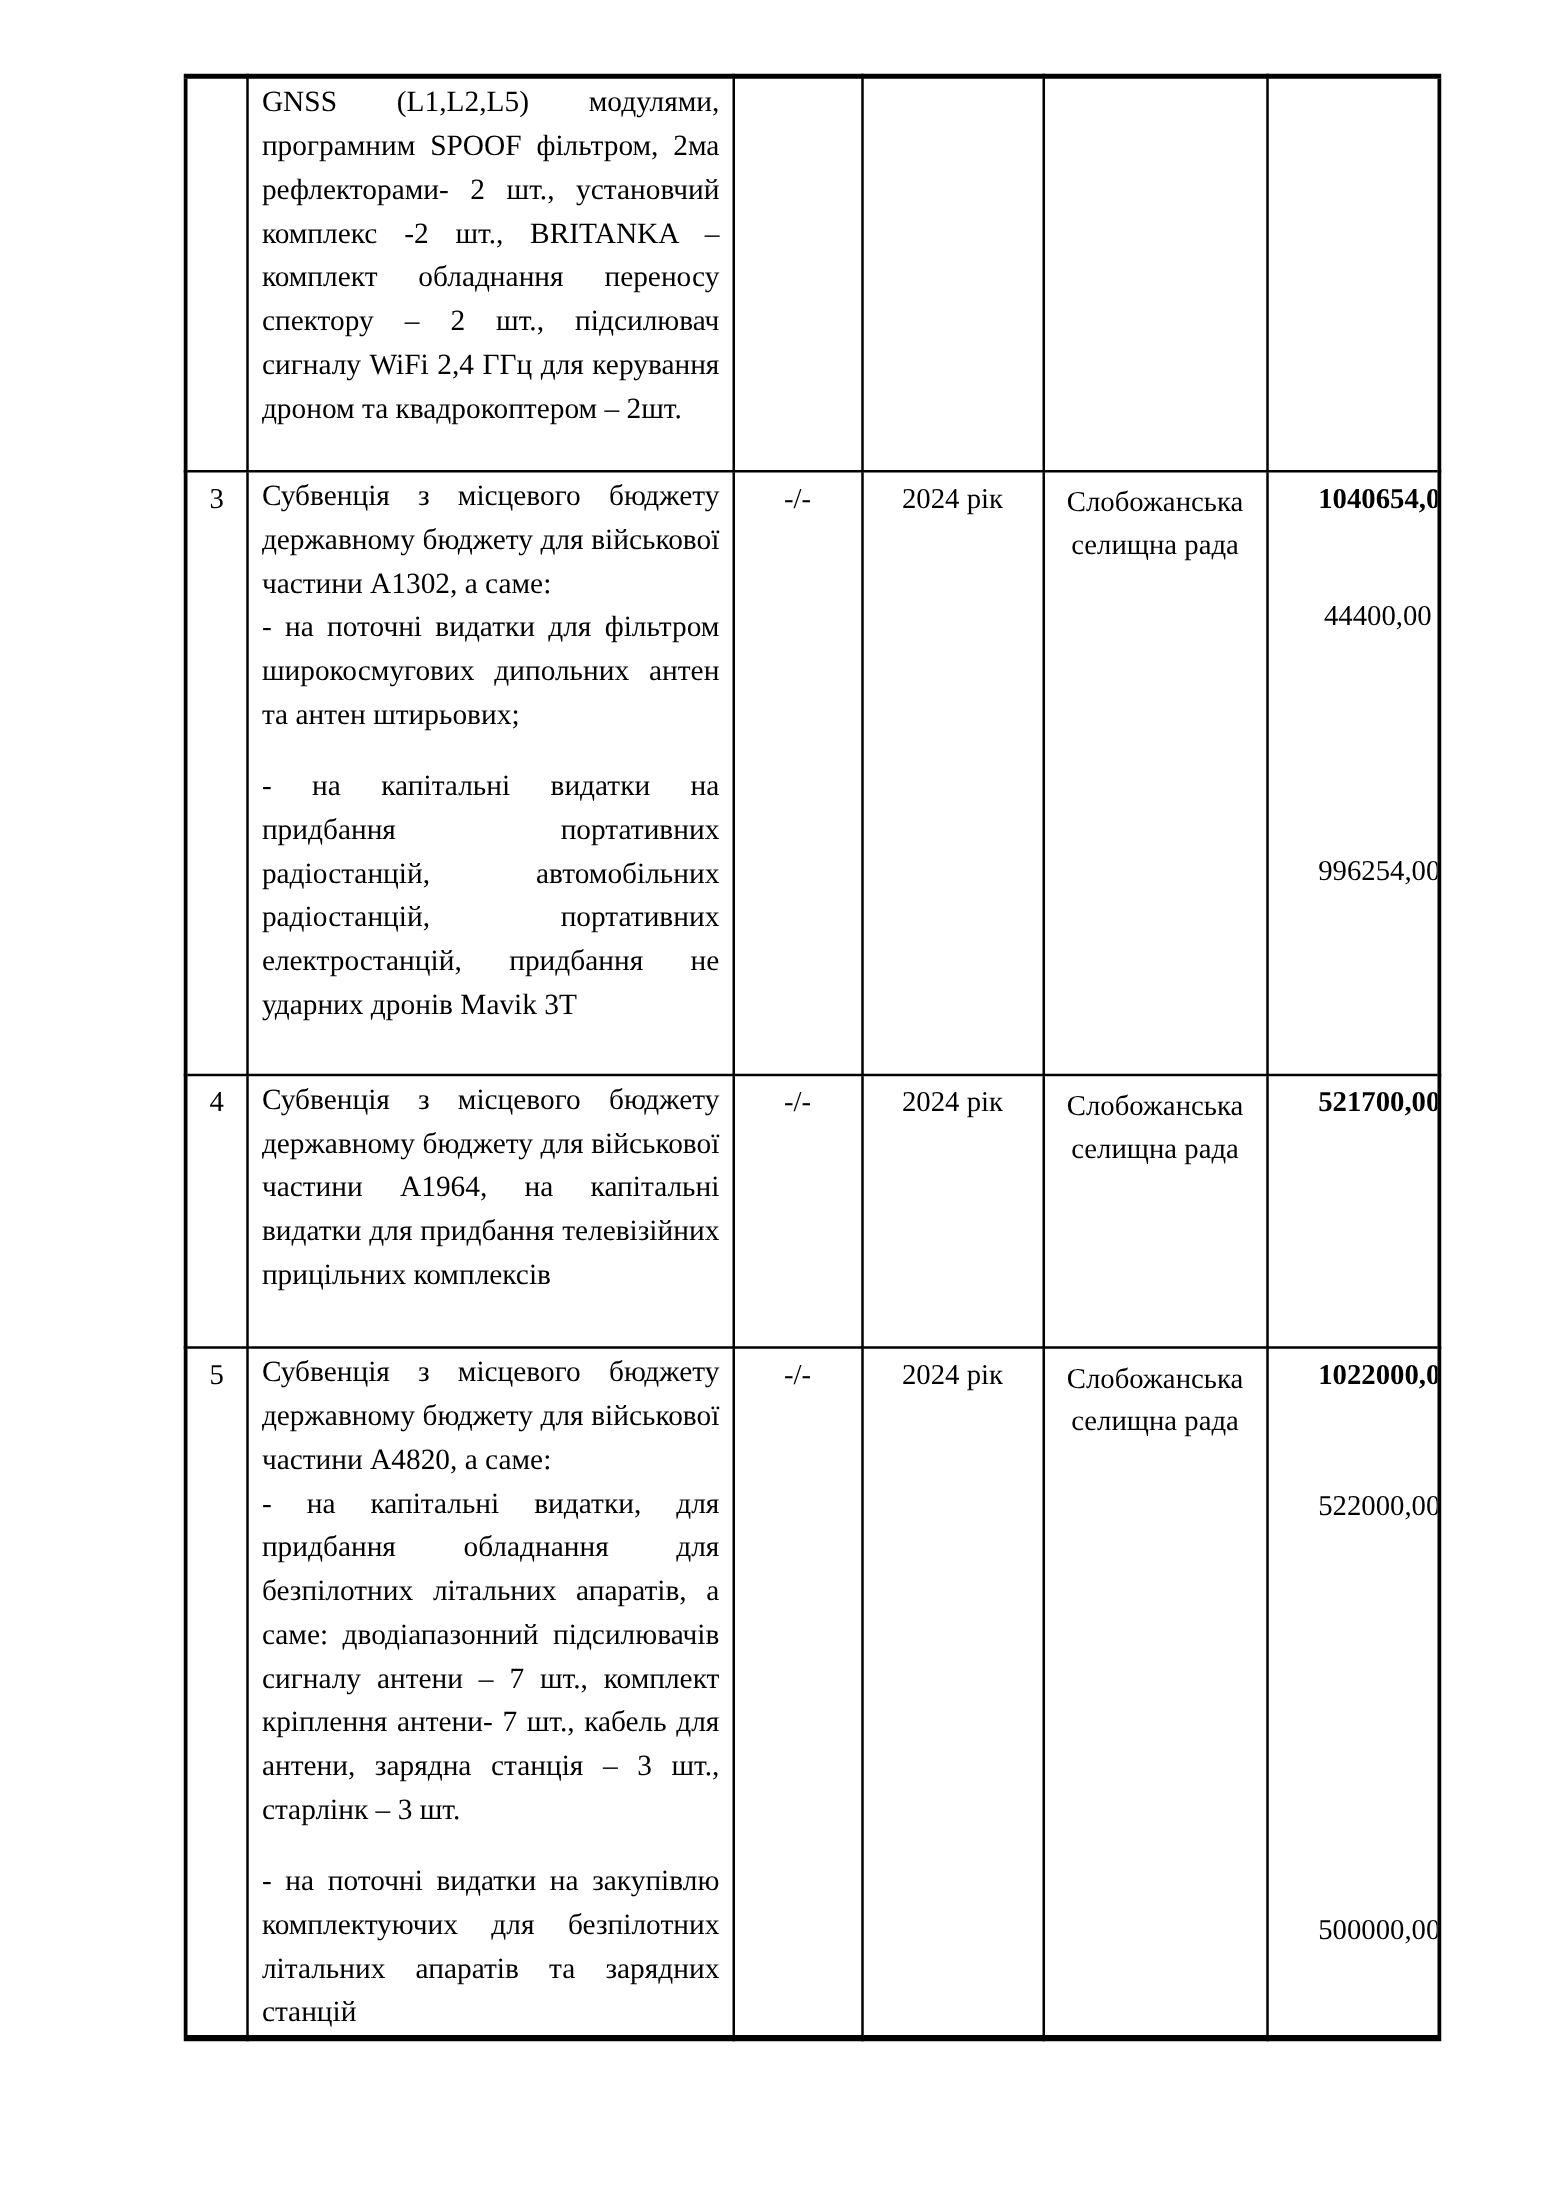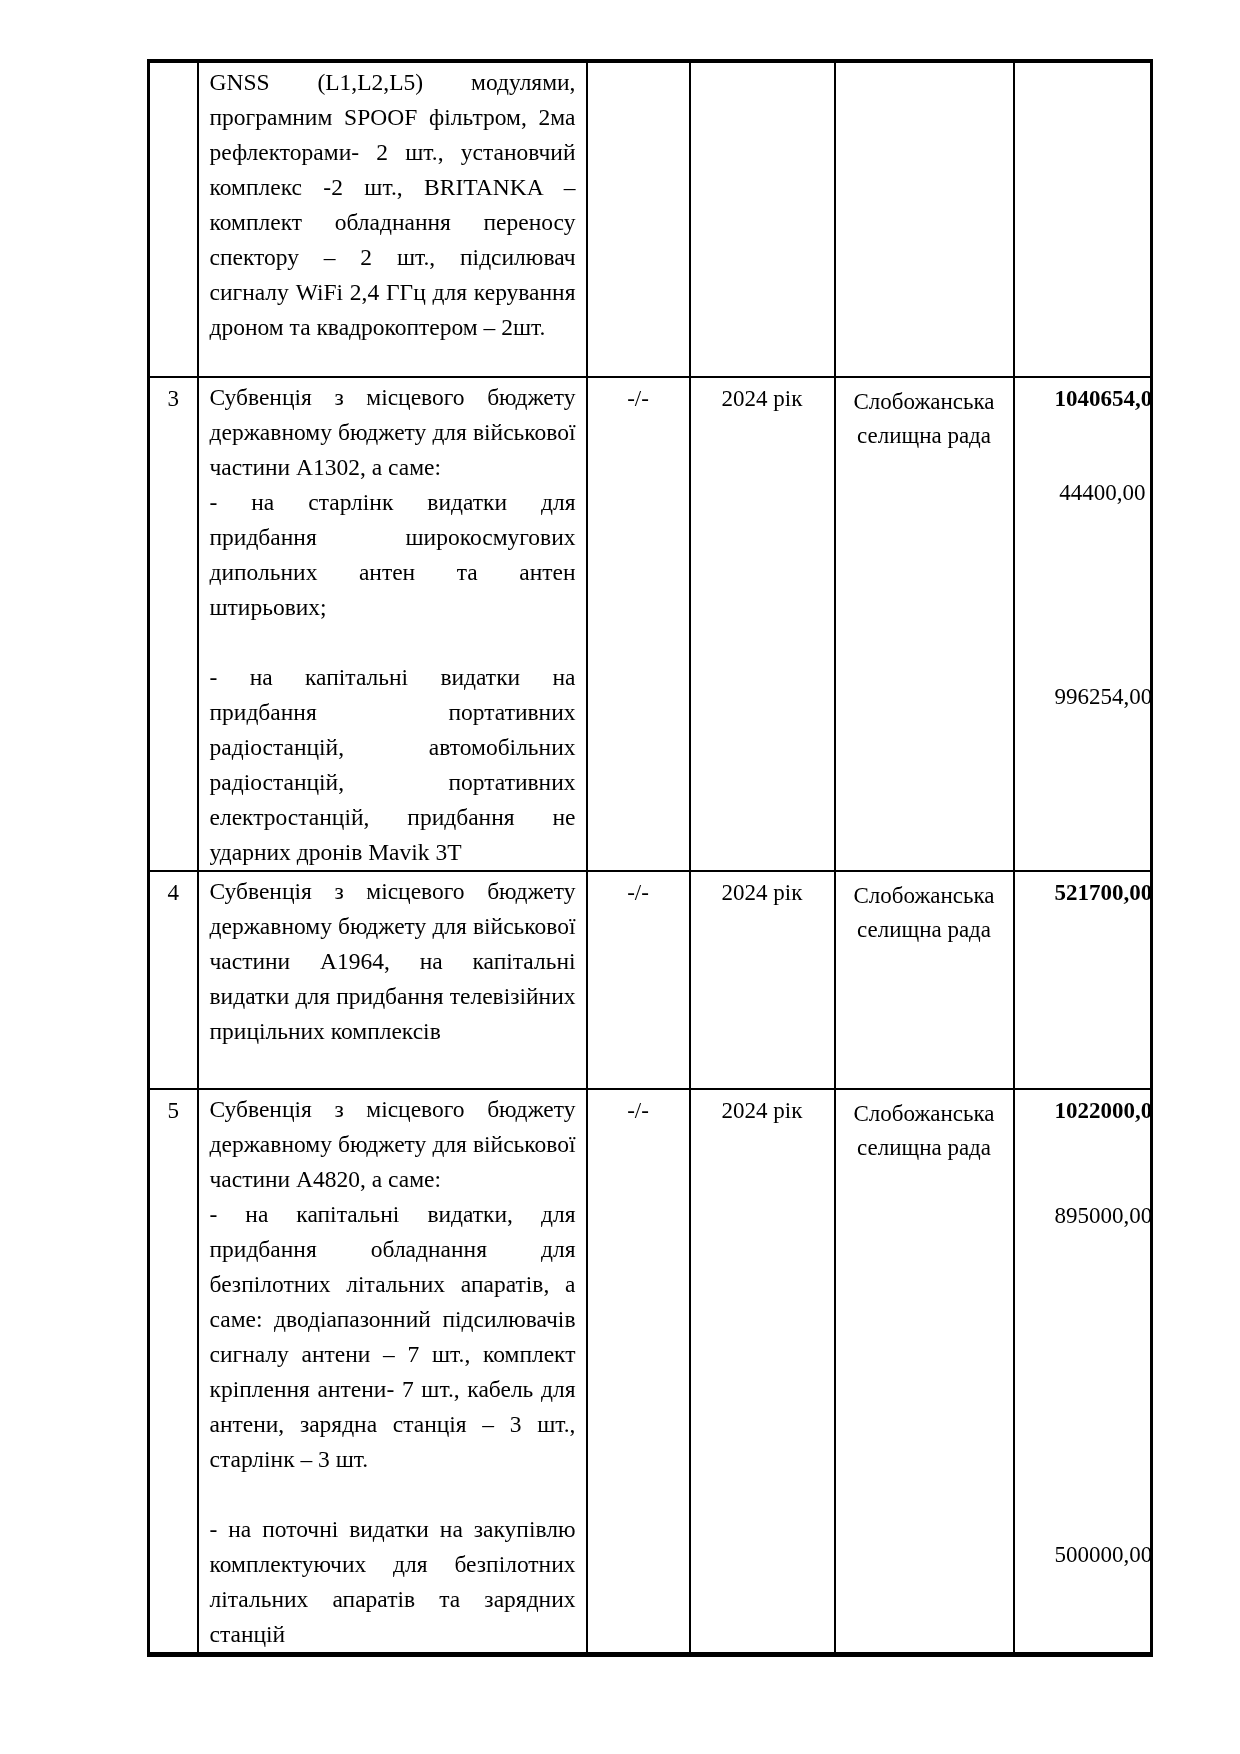--- a/index.html
+++ b/index.html
@@ -34,21 +34,21 @@
     font-size: 23px;
     padding-top: 8px;
   }
   td.desc {
     text-align: justify;
     font-size: 23.5px;
     line-height: 35px;
     padding: 2px 10px 0 11px;
   }
   td.desc p { margin: 0; }
-  td.desc p.gap { margin-top: 35px; }
+  td.desc p.gap { margin-top: 22px; }
   td.funding, td.period {
     text-align: center;
     font-size: 23px;
     padding-top: 8px;
   }
   td.authority {
     text-align: center;
     font-size: 23px;
     line-height: 34px;
     padding: 7px 6px 0 6px;
@@ -91,21 +91,21 @@
       <td class="funding"></td>
       <td class="period"></td>
       <td class="authority"></td>
       <td class="amounts"></td>
     </tr>
 
     <tr style="height:483px">
       <td class="num">3</td>
       <td class="desc">
         <p>Субвенція з місцевого бюджету державному бюджету для військової частини А1302, а саме:</p>
-        <p>- на старлінк видатки для придбання широкосмугових дипольних антен та антен штирьових;</p>
+        <p>- на поточні видатки для фільтром широкосмугових дипольних антен та антен штирьових;</p>
         <p class="gap">- на капітальні видатки на придбання портативних радіостанцій, автомобільних радіостанцій, портативних електростанцій, придбання не ударних дронів Mavik 3Т</p>
       </td>
       <td class="funding">-/-</td>
       <td class="period">2024 рік</td>
       <td class="authority">Слобожанська селищна рада</td>
       <td class="amounts">
         <div class="amount total" style="top:8px">1040654,00</div>
         <div class="amount" style="top:102px">44400,00</div>
         <div class="amount" style="top:306px">996254,00</div>
       </td>
@@ -129,19 +129,19 @@
       <td class="desc">
         <p>Субвенція з місцевого бюджету державному бюджету для військової частини А4820, а саме:</p>
         <p>- на капітальні видатки,  для придбання обладнання для безпілотних літальних апаратів, а саме: дводіапазонний підсилювачів сигналу антени – 7 шт., комплект кріплення антени- 7 шт., кабель для антени, зарядна станція – 3 шт., старлінк – 3 шт.</p>
         <p class="gap">- на поточні видатки на закупівлю комплектуючих для безпілотних літальних апаратів та зарядних станцій</p>
       </td>
       <td class="funding">-/-</td>
       <td class="period">2024 рік</td>
       <td class="authority">Слобожанська селищна рада</td>
       <td class="amounts">
         <div class="amount total" style="top:8px">1022000,00</div>
-        <div class="amount" style="top:113px">895000,00</div>
+        <div class="amount" style="top:113px">522000,00</div>
         <div class="amount" style="top:452px">500000,00</div>
       </td>
     </tr>
   </tbody>
     </table>
 </div>
 
 </body></html>

